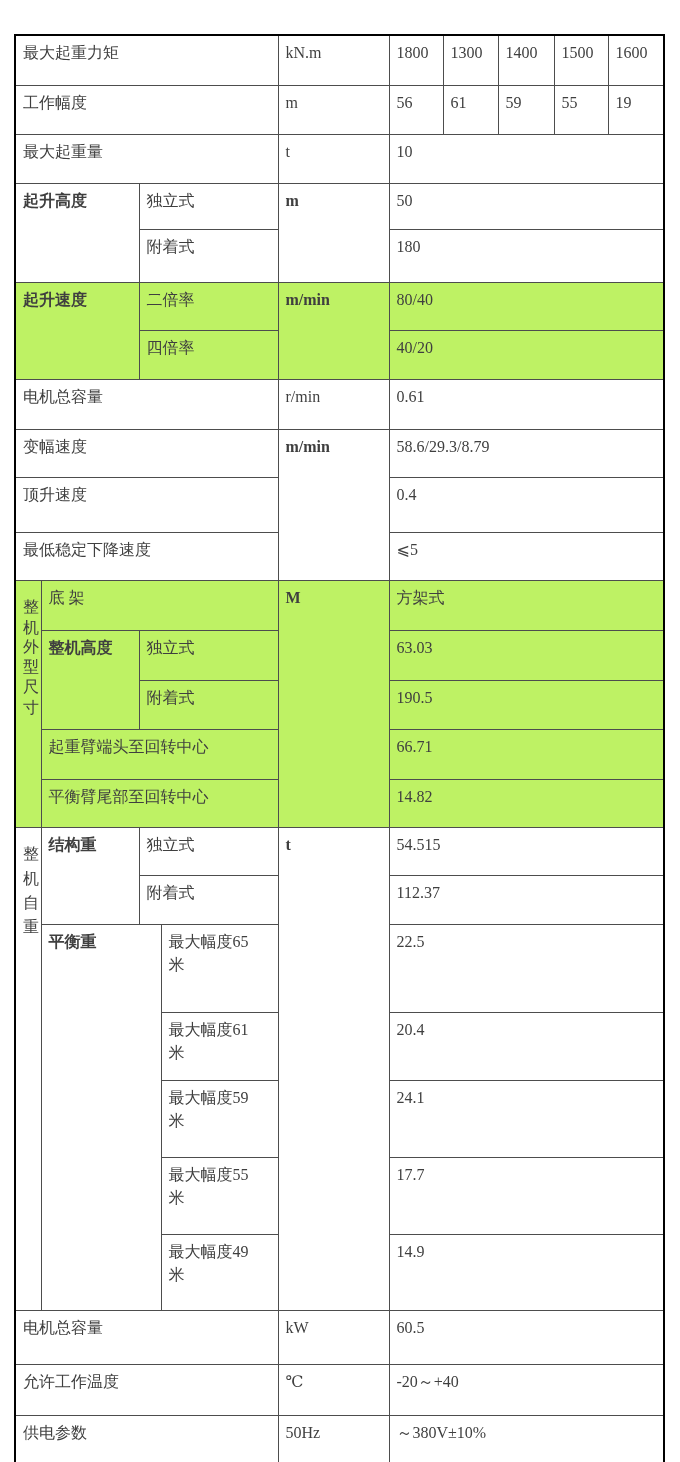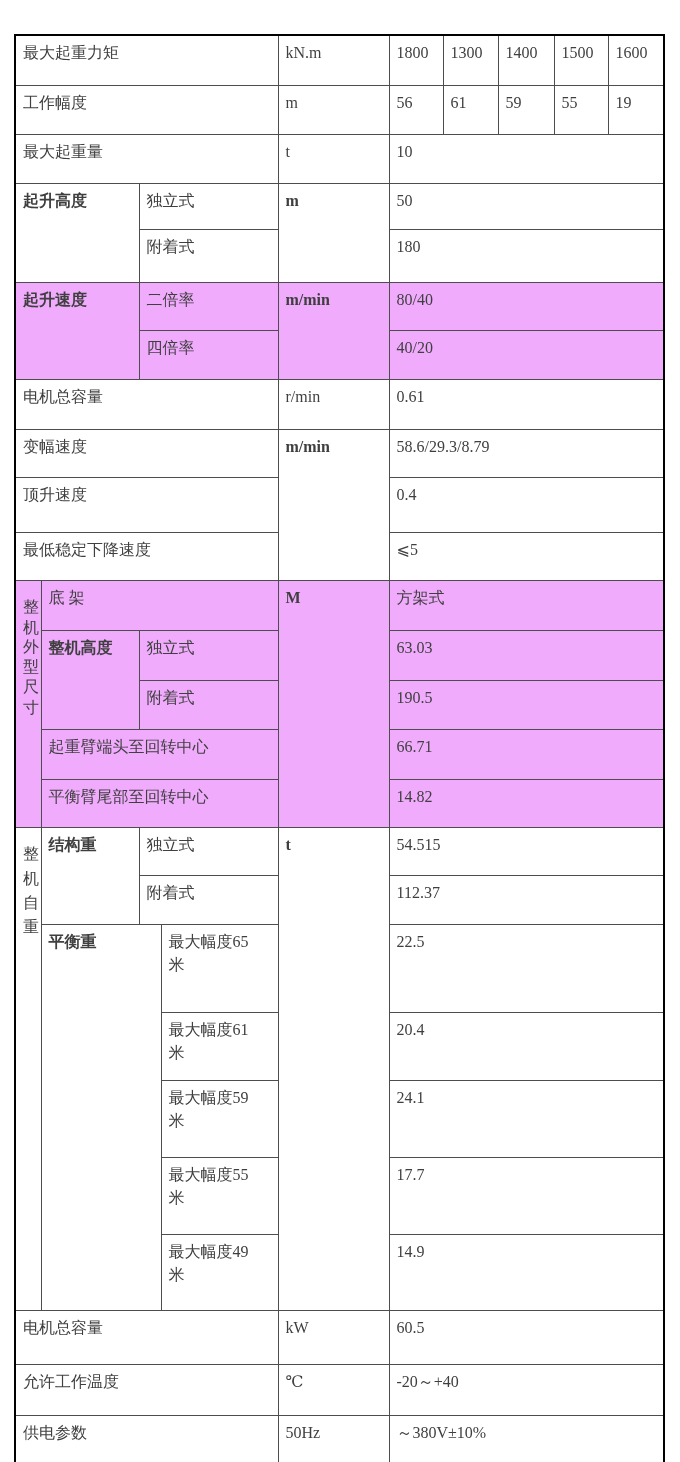--- a/index.html
+++ b/index.html
@@ -22,21 +22,21 @@
     font-size: 16px;
     color: #3f3f3f;
   }
   table.spec td {
     border: 1px solid #4d4d4d;
     padding: 5px 4px 5px 7px;
     vertical-align: top;
     line-height: 1.45;
     overflow: hidden;
   }
-  tr.shade > td { background: #f0abfc; }
+  tr.shade > td { background: #bef264; }
   td.mid { vertical-align: middle; font-weight: bold; }
   td.vcell {
     text-align: center;
     vertical-align: middle;
     padding: 4px 1px;
   }
   .vtext {
     writing-mode: vertical-lr;
     text-orientation: upright;
     display: inline-block;

